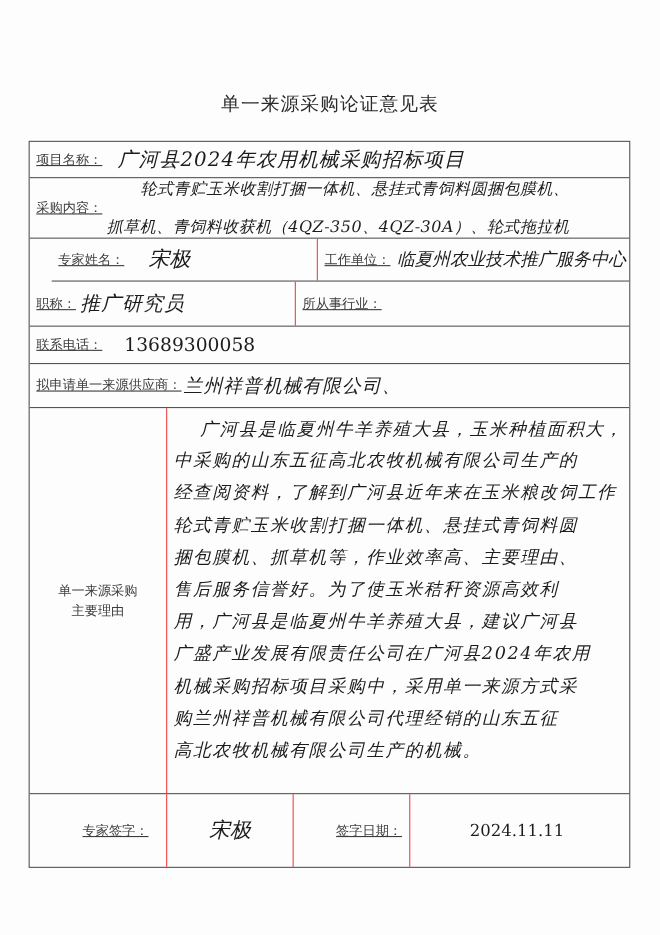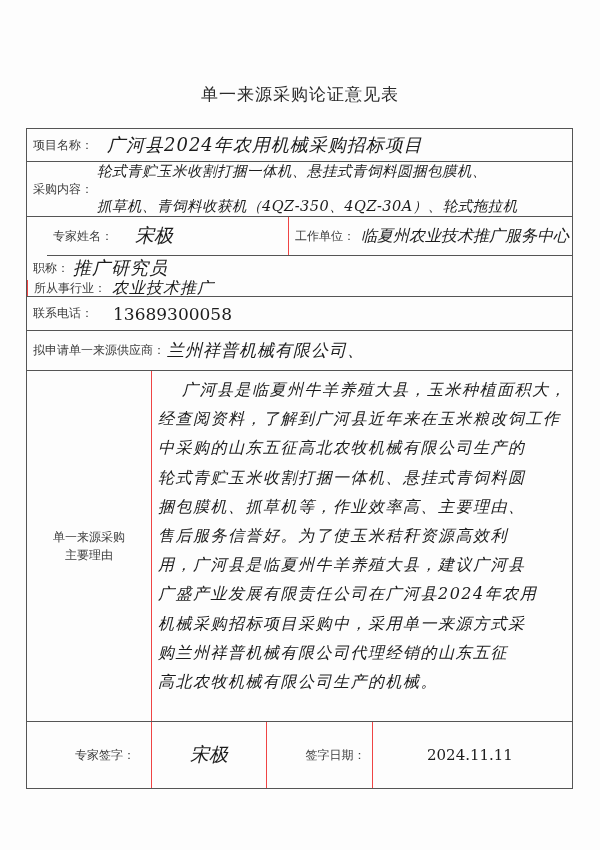--- a/index.html
+++ b/index.html
@@ -53,43 +53,45 @@
       align-items: center;
       overflow: hidden;
     }
     .cell + .cell { border-left: 1px solid #ef4444; }
     .label {
       font-size: 12px;
       color: #3c3c3c;
       white-space: nowrap;
       padding-left: 6px;
       flex: none;
+      text-decoration: underline;
     }
     .hand {
       font-family: "DejaVu Serif", "Liberation Serif", serif;
       font-style: italic;
       color: #1c1c1c;
       white-space: nowrap;
     }
     .r-project { height: 33px; }
     .r-content { height: 55px; }
     .r-expert  { height: 39px; margin-left: 20px; }
-    .r-title   { height: 41px; flex-direction: column; }
+    .r-title   { height: 41px; }
     .r-phone   { height: 34px; }
     .r-supplier{ height: 40px; }
     .r-reason  { height: 351px; }
     .r-sign    { height: 66px; }
 
     .project-value { font-size: 18px; margin-left: 14px; letter-spacing: 1px; }
     .content-lines {
       display: flex;
       flex-direction: column;
       justify-content: center;
       margin-left: 4px;
       gap: 16px;
+      align-items: flex-end;
     }
     .content-line { font-size: 14.5px; letter-spacing: 0.5px; }
     .half-left { width: 241px; }
     .half-right { flex: 1; }
     .expert-value { font-size: 19px; margin-left: 22px; }
     .unit-value { font-size: 16px; margin-left: 6px; }
     .title-value { font-size: 18px; margin-left: 4px; letter-spacing: 1px; }
     .industry-value { font-size: 16px; margin-left: 6px; letter-spacing: 1px; }
     .phone-value { font-size: 17px; margin-left: 20px; font-style: normal; }
     .supplier-value { font-size: 17px; margin-left: 2px; letter-spacing: 1px; }
@@ -167,21 +169,20 @@
     </div>
   </div>
 
   <div class="row r-title">
     <div class="cell half-left">
       <span class="label">职称：</span>
       <span class="hand title-value">推广研究员</span>
     </div>
     <div class="cell half-right">
       <span class="label">所从事行业：</span>
-      <span class="hand industry-value">农业技术推广</span>
     </div>
   </div>
 
   <div class="row r-phone">
     <div class="cell" style="flex:1">
       <span class="label">联系电话：</span>
       <span class="hand phone-value">13689300058</span>
     </div>
   </div>
 
@@ -194,22 +195,22 @@
 
   <div class="row r-reason">
     <div class="cell reason-label-cell">
       <div class="reason-label">
         <div>单一来源采购</div>
         <div>主要理由</div>
       </div>
     </div>
     <div class="cell reason-body">
       <div class="hand reason-line indent">广河县是临夏州牛羊养殖大县，玉米种植面积大，</div>
+      <div class="hand reason-line">中采购的山东五征高北农牧机械有限公司生产的</div>
       <div class="hand reason-line">经查阅资料，了解到广河县近年来在玉米粮改饲工作</div>
-      <div class="hand reason-line">中采购的山东五征高北农牧机械有限公司生产的</div>
       <div class="hand reason-line">轮式青贮玉米收割打捆一体机、悬挂式青饲料圆</div>
       <div class="hand reason-line">捆包膜机、抓草机等，作业效率高、主要理由、</div>
       <div class="hand reason-line">售后服务信誉好。为了使玉米秸秆资源高效利</div>
       <div class="hand reason-line">用，广河县是临夏州牛羊养殖大县，建议广河县</div>
       <div class="hand reason-line">广盛产业发展有限责任公司在广河县2024年农用</div>
       <div class="hand reason-line">机械采购招标项目采购中，采用单一来源方式采</div>
       <div class="hand reason-line">购兰州祥普机械有限公司代理经销的山东五征</div>
       <div class="hand reason-line">高北农牧机械有限公司生产的机械。</div>
     </div>
   </div>

